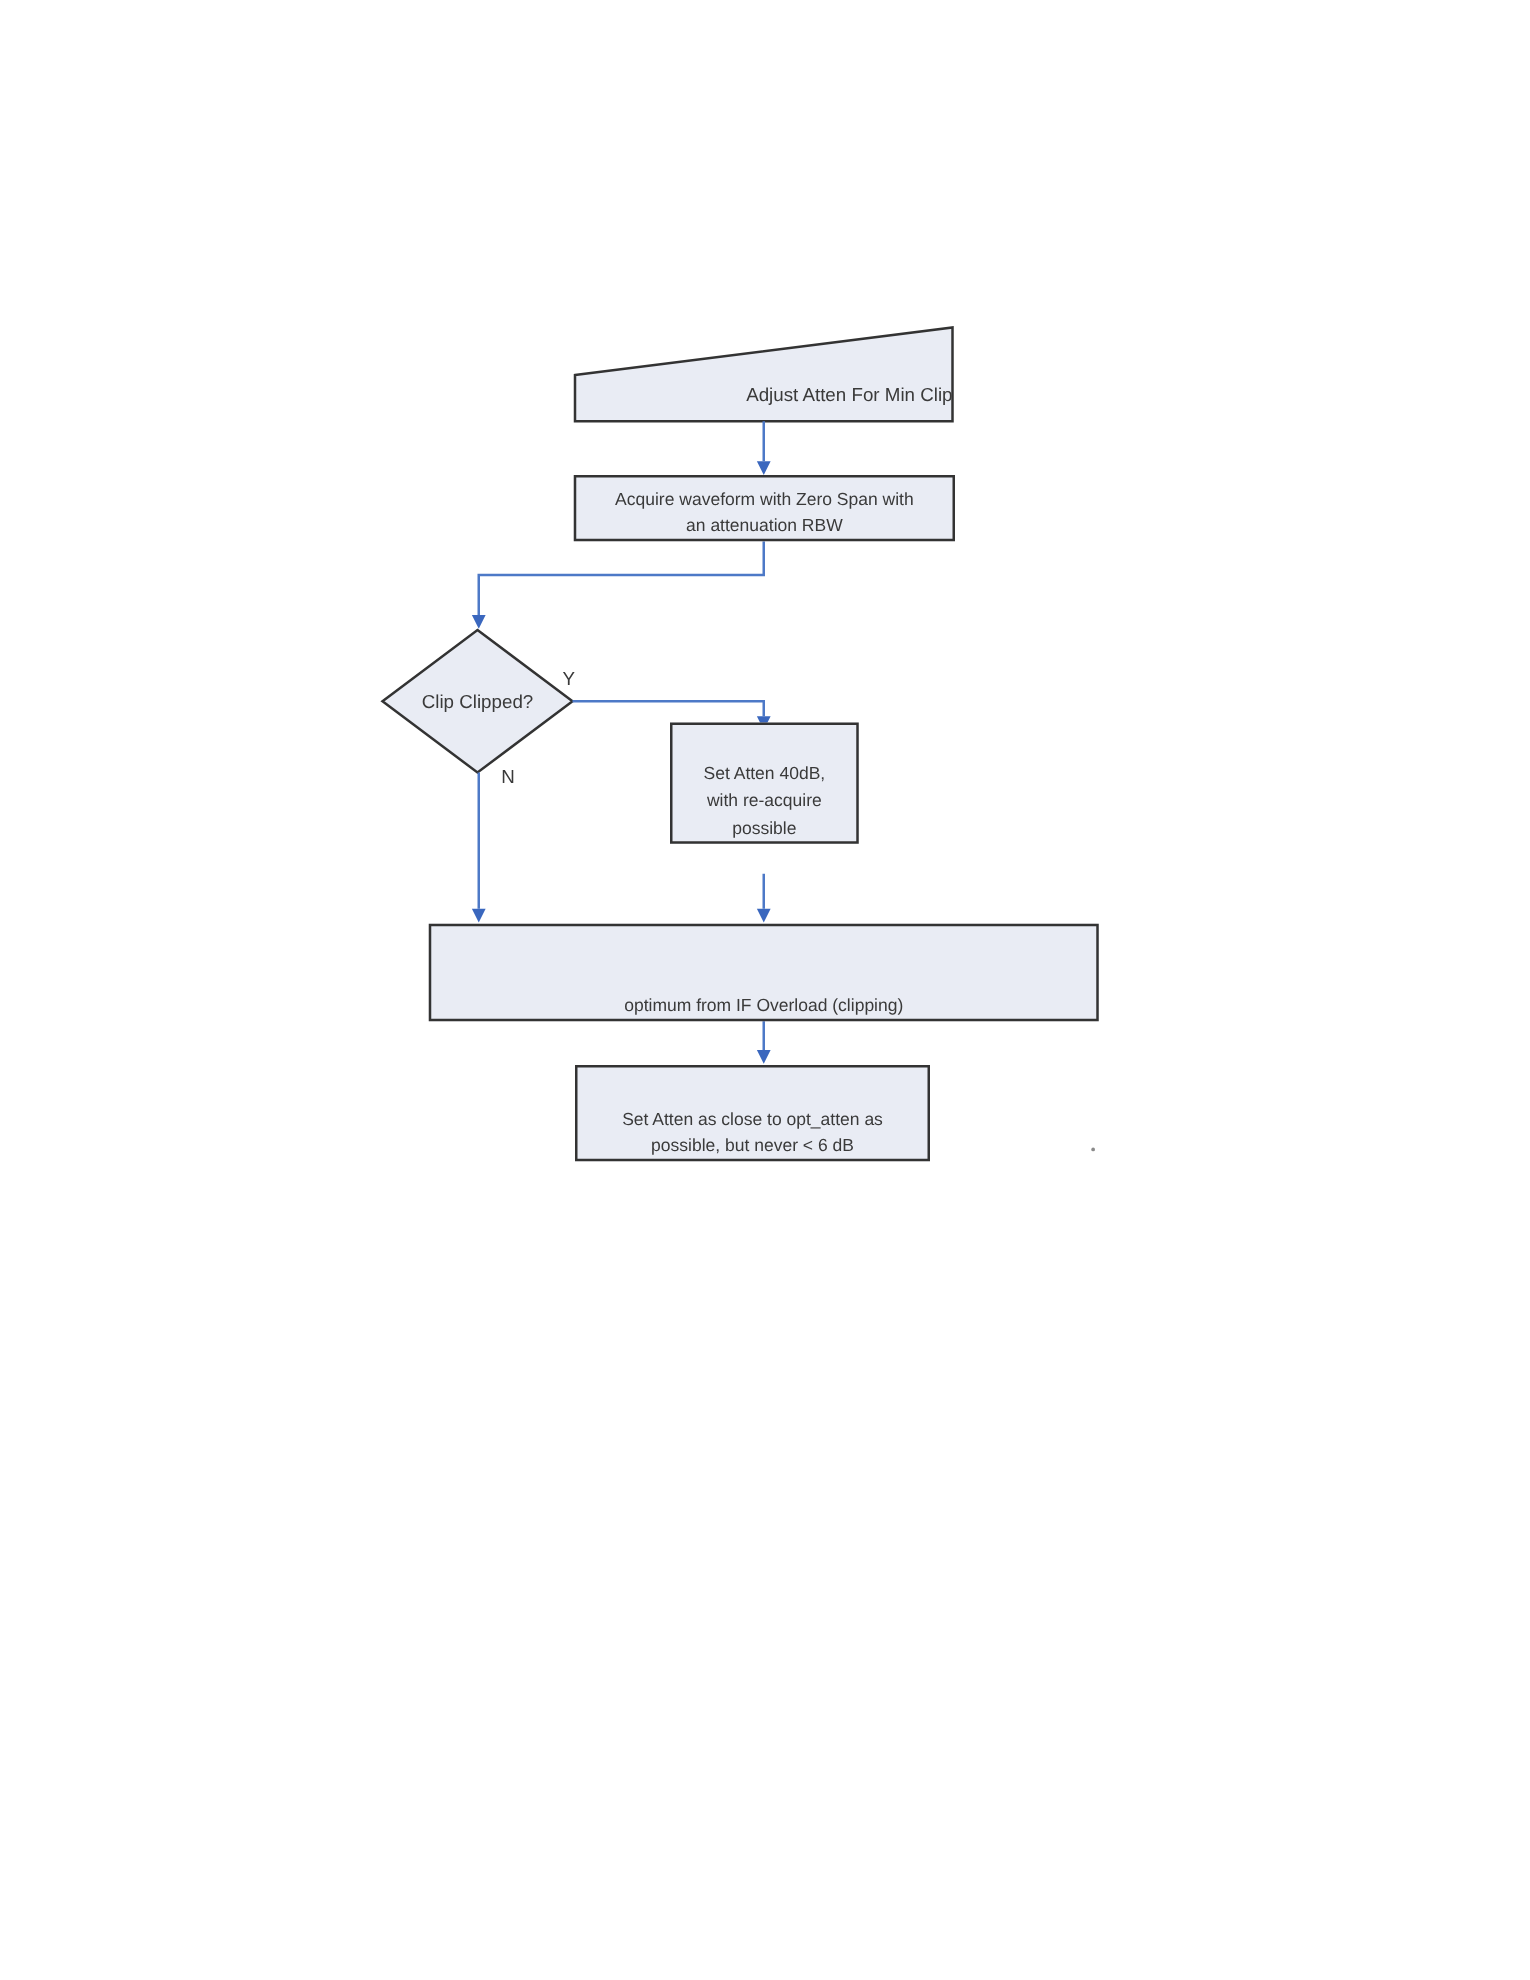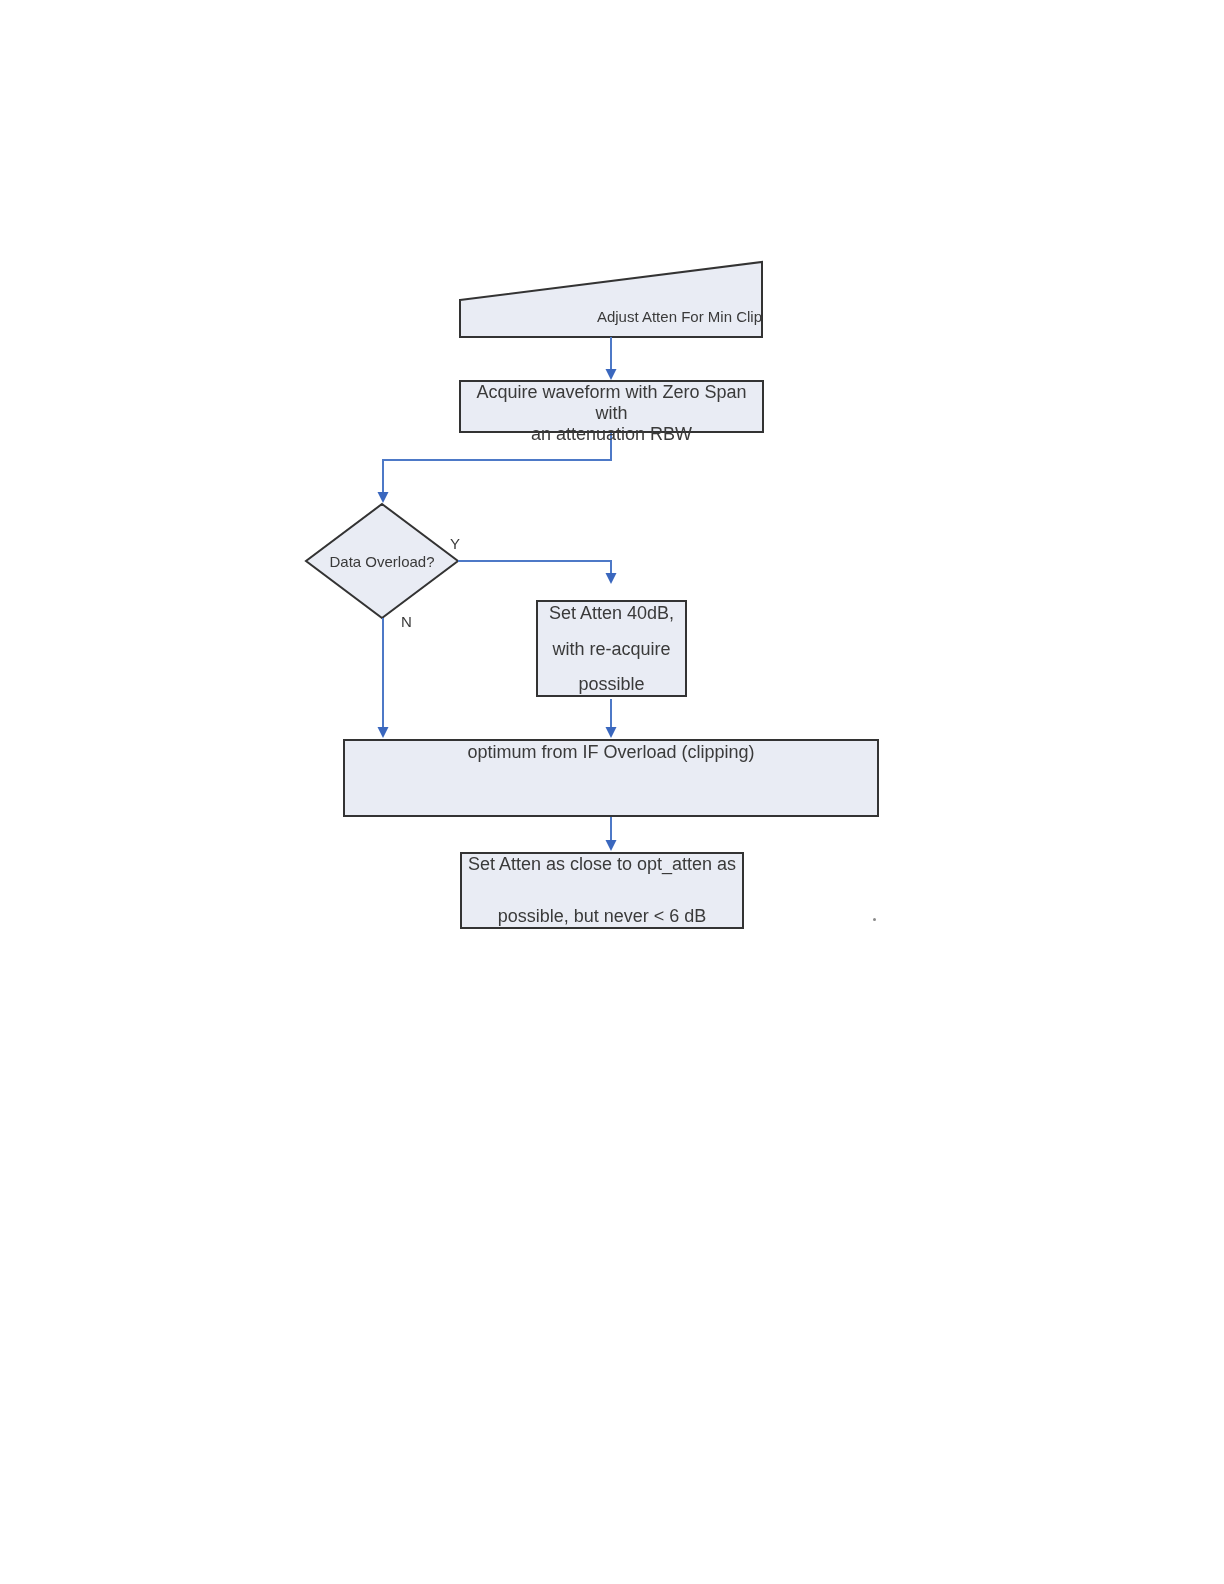--- a/index.html
+++ b/index.html
@@ -29,23 +29,23 @@
   .shape { fill: var(--node-fill); stroke: var(--node-border); stroke-width: 2; }
   .edge  { fill: none; stroke: var(--connector); stroke-width: 2; }
   .head  { fill: var(--arrowhead); stroke: none; }
   .node {
     position: absolute;
     background: var(--node-fill);
     border: 2px solid var(--node-border);
     display: flex;
     flex-direction: column;
     align-items: center;
-    justify-content: space-between;
+    justify-content: flex-end;
     text-align: center;
-    font-size: 18px;
+    font-size: 14px;
     line-height: 21px;
     color: var(--text);
   }
   .overlay-label {
     position: absolute;
     display: flex;
     flex-direction: column;
     align-items: center;
     justify-content: center;
     text-align: center;
@@ -101,27 +101,27 @@
   <div class="overlay-label" style="left:460px; top:296px; width:302px; height:41px;align-items:flex-end;">
     <div>Adjust Atten For Min Clip</div>
   </div>
 
   <div class="node" style="left:459px; top:380px; width:305px; height:53px;">
     <div>Acquire waveform with Zero Span with</div>
     <div>an attenuation RBW</div>
   </div>
 
   <div class="overlay-label" style="left:306px; top:504px; width:152px; height:114px;">
-    <div>Data Overload?</div>
+    <div>Clip Clipped?</div>
   </div>
 
   <div class="edge-label" style="left:450px; top:535px;">Y</div>
   <div class="edge-label" style="left:401px; top:613px;">N</div>
 
-  <div class="node" style="left:536px; top:600px; width:151px; height:97px; line-height:22px;">
+  <div class="node" style="left:536px; top:578px; width:151px; height:97px; line-height:22px;">
     <div>Set Atten 40dB,</div>
     <div>with re-acquire</div>
     <div>possible</div>
   </div>
 
   <div class="node" style="left:343px; top:739px; width:536px; height:78px; line-height:22px;">
     <div>optimum from IF Overload (clipping)</div>
   </div>
 
   <div class="node" style="left:460px; top:852px; width:284px; height:77px;">

